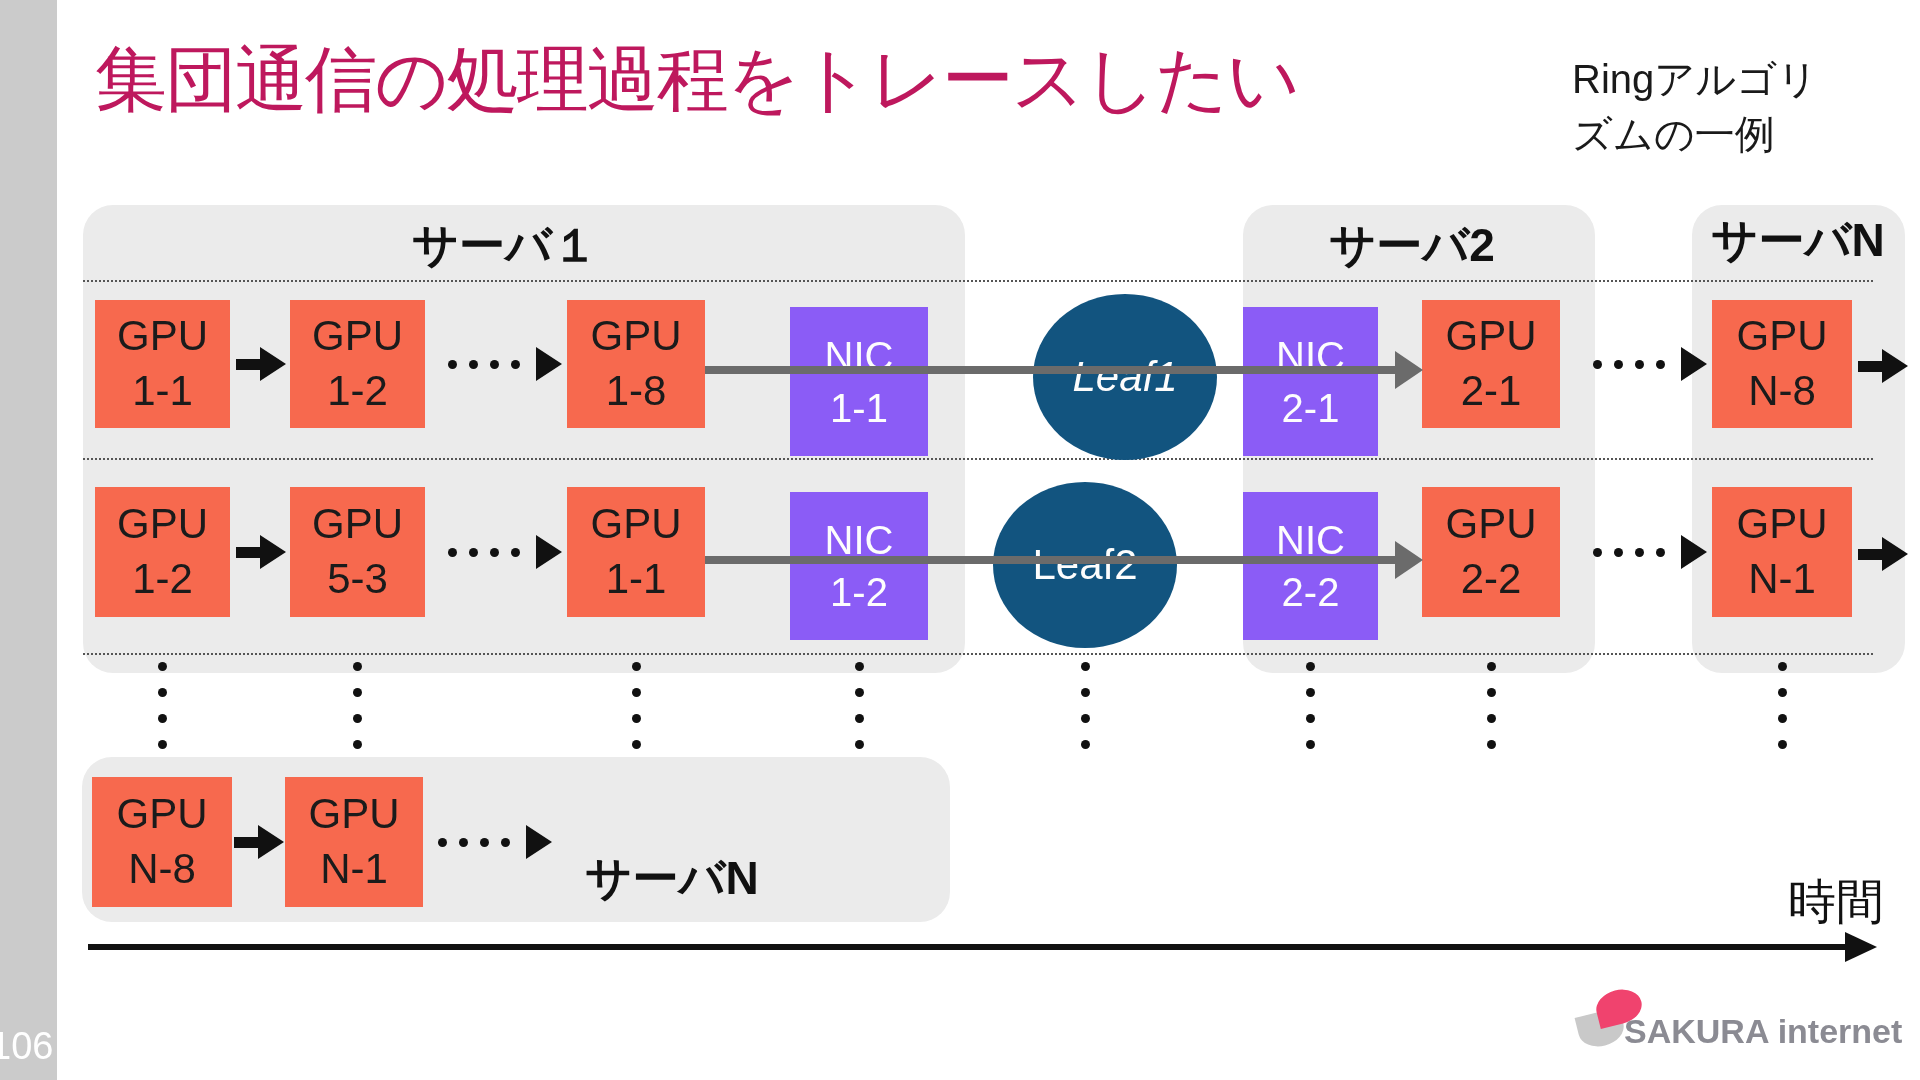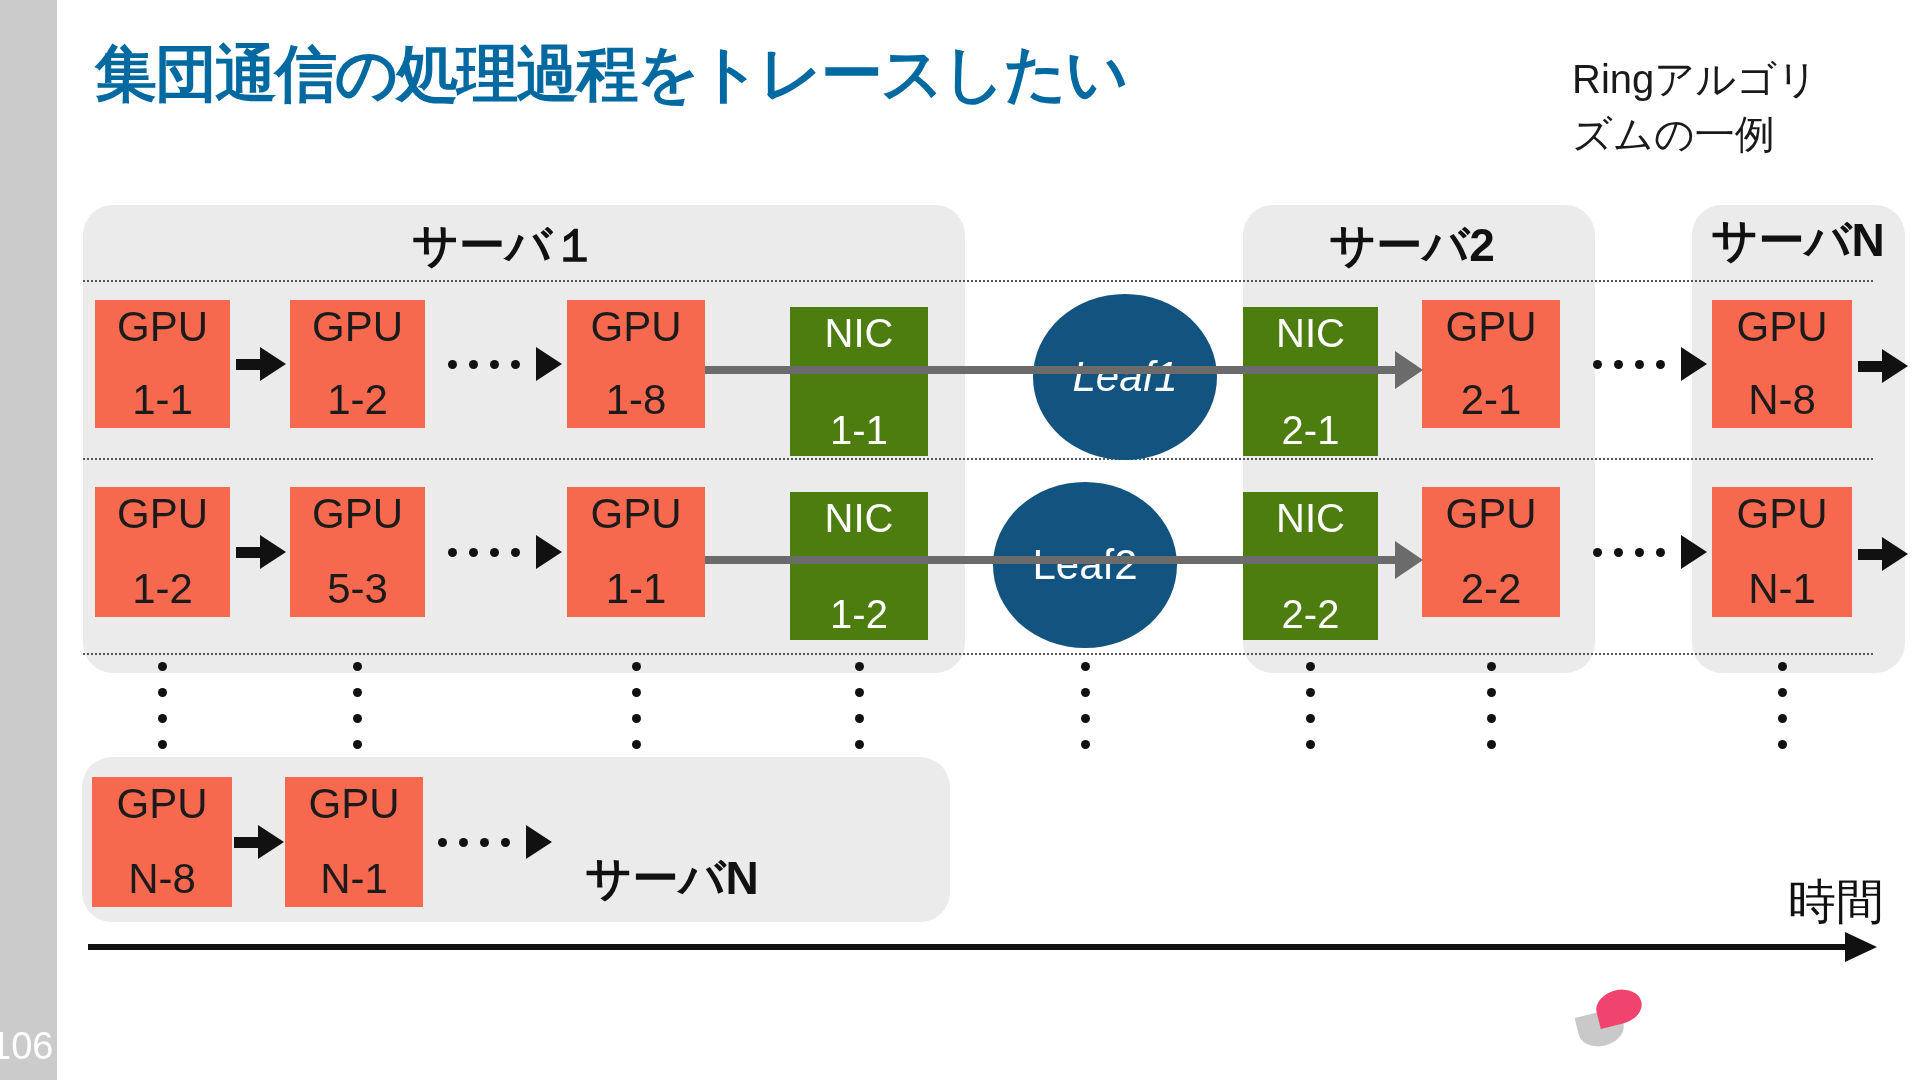--- a/index.html
+++ b/index.html
@@ -1,31 +1,31 @@
 <!DOCTYPE html>
 <html><head>
 <meta charset="utf-8">
 <style>
   html,body{margin:0;padding:0;width:1920px;height:1080px;overflow:hidden;
     font-family:"Liberation Sans","DejaVu Sans",sans-serif;background:#fff;}
   .root{position:relative;width:1920px;height:1080px;background:#fff;}
   .strip{position:absolute;left:0;top:0;width:57px;height:1080px;background:#CBCBCB;}
   .pagenum{position:absolute;left:-10px;bottom:12px;color:#fff;font-size:38px;font-weight:400;}
-  .title{position:absolute;left:95px;top:32px;font-size:62px;font-weight:bold;color:#0369a1;
+  .title{position:absolute;left:95px;top:32px;font-size:72px;font-weight:normal;color:#be185d;
     letter-spacing:-2px;white-space:nowrap;}
   .subtitle{position:absolute;left:1572px;top:52px;font-size:40px;line-height:55px;color:#1a1a1a;}
   .diagram{position:absolute;left:0;top:0;width:1920px;height:1080px;}
   .panel{position:absolute;background:#EBEBEB;border-radius:30px;}
   .panel-label{position:absolute;transform:translate(-50%,0);font-size:46px;font-weight:bold;
     color:#111;white-space:nowrap;}
   .sep{position:absolute;left:83px;width:1790px;height:0;border-top:2px dotted #555;}
   .box{position:absolute;display:flex;flex-direction:column;align-items:center;
-    justify-content:space-between;text-align:center;font-size:42px;line-height:1.3;}
+    justify-content:center;text-align:center;font-size:42px;line-height:1.3;}
   .box.gpu{background:#F7694E;color:#1b1b1b;}
-  .box.nic{background:#4d7c0f;color:#fdfdfd;font-size:40px;}
+  .box.nic{background:#8b5cf6;color:#fdfdfd;font-size:40px;}
   .leaf{position:absolute;border-radius:50%;background:#12547F;color:#fdfdfd;
     display:flex;align-items:center;justify-content:center;font-size:42px;}
   .link{position:absolute;height:8px;background:#6B6B6B;}
   .link-head{position:absolute;width:0;height:0;border-left:28px solid #6B6B6B;
     border-top:19px solid transparent;border-bottom:19px solid transparent;}
   .ashaft{position:absolute;background:#111;}
   .ahead{position:absolute;width:0;height:0;border-left:26px solid #111;
     border-top:17px solid transparent;border-bottom:17px solid transparent;}
   .dot{position:absolute;width:9px;height:9px;border-radius:50%;background:#111;}
   .note{position:absolute;left:1046px;top:782px;width:620px;height:132px;
@@ -211,14 +211,15 @@
     </div>
 
 
   <div class="timelabel">時間</div>
   <div class="axis-line"></div>
   <div class="axis-head"></div>
 
   <div class="logo">
     <div class="petal gray"></div>
     <div class="petal pink"></div>
+    <div class="logo-text">SAKURA internet</div>
   </div>
 </div>
 
 </body></html>

